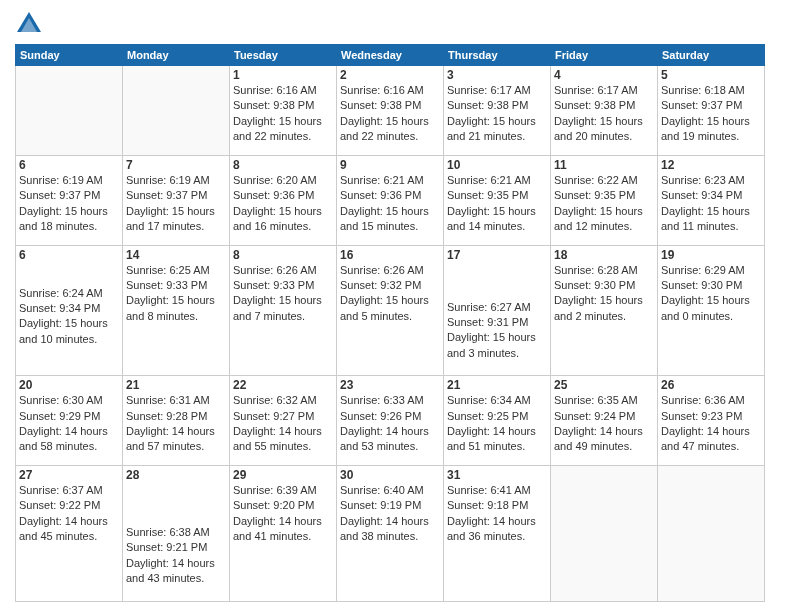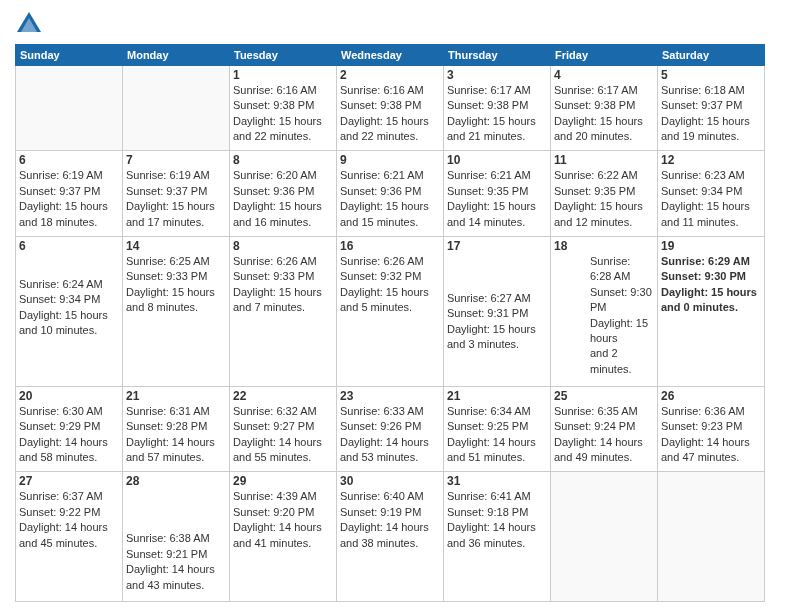--- a/index.html
+++ b/index.html
@@ -256,28 +256,28 @@
           </td>
           <td>
             <span class="day-num">17</span>
             <div class="day-info" style="white-space: pre-line; margin-top: 38px;">Sunrise: 6:27 AM
 Sunset: 9:31 PM
 Daylight: 15 hours
 and 3 minutes.</div>
           </td>
           <td>
             <span class="day-num">18</span>
-            <div class="day-info" style="white-space: pre-line; margin-left: 36px;">Sunrise: 6:28 AM
+            <div class="day-info" style="white-space: pre-line;">Sunrise: 6:28 AM
 Sunset: 9:30 PM
 Daylight: 15 hours
 and 2 minutes.</div>
           </td>
           <td>
             <span class="day-num">19</span>
-            <div class="day-info" style="white-space: pre-line; font-weight: bold;">Sunrise: 6:29 AM
+            <div class="day-info" style="white-space: pre-line;">Sunrise: 6:29 AM
 Sunset: 9:30 PM
 Daylight: 15 hours
 and 0 minutes.</div>
           </td>
         </tr>
         <tr>
           <td>
             <span class="day-num">20</span>
             <div class="day-info" style="white-space: pre-line;">Sunrise: 6:30 AM
 Sunset: 9:29 PM
@@ -337,21 +337,21 @@
           </td>
           <td>
             <span class="day-num">28</span>
             <div class="day-info" style="white-space: pre-line; margin-top: 43px;">Sunrise: 6:38 AM
 Sunset: 9:21 PM
 Daylight: 14 hours
 and 43 minutes.</div>
           </td>
           <td>
             <span class="day-num">29</span>
-            <div class="day-info" style="white-space: pre-line;">Sunrise: 4:39 AM
+            <div class="day-info" style="white-space: pre-line;">Sunrise: 6:39 AM
 Sunset: 9:20 PM
 Daylight: 14 hours
 and 41 minutes.</div>
           </td>
           <td>
             <span class="day-num">30</span>
             <div class="day-info" style="white-space: pre-line;">Sunrise: 6:40 AM
 Sunset: 9:19 PM
 Daylight: 14 hours
 and 38 minutes.</div>

